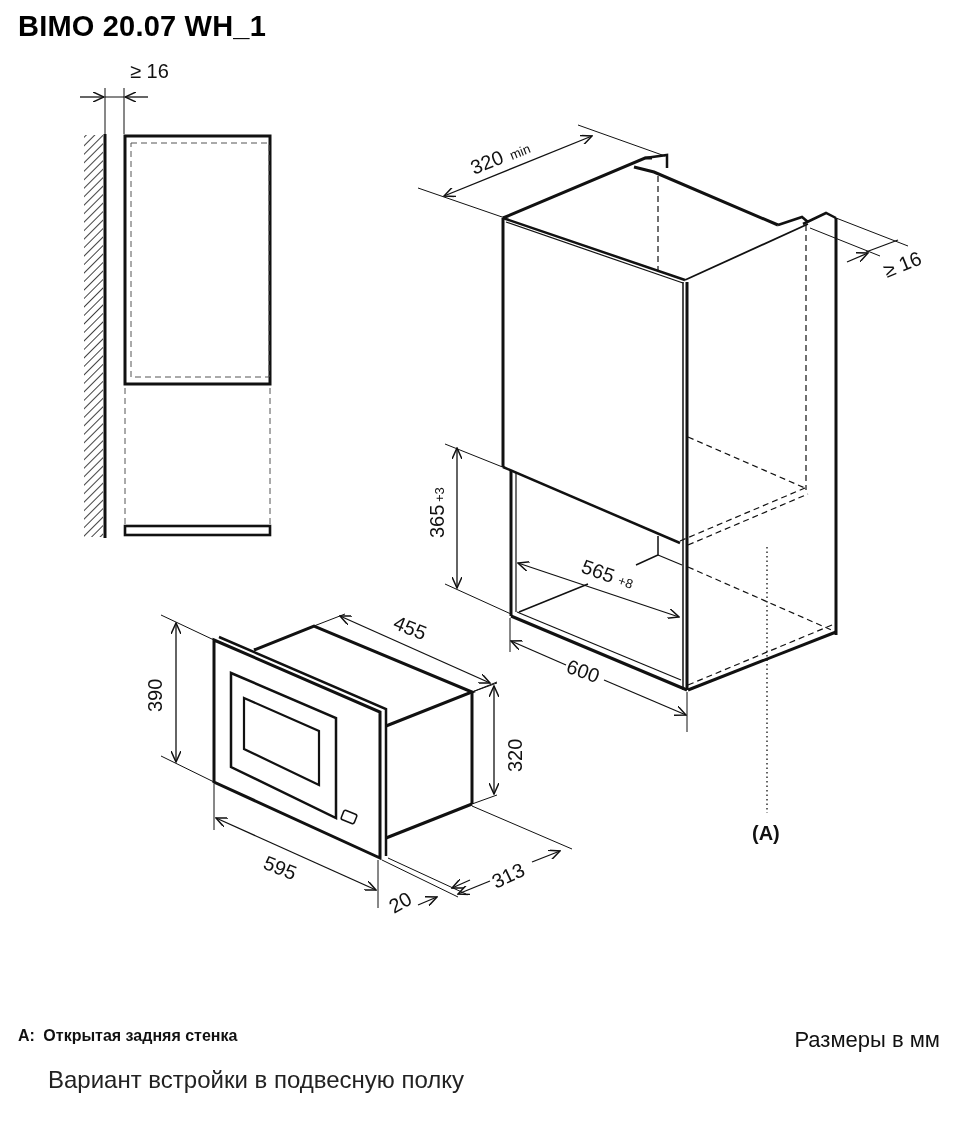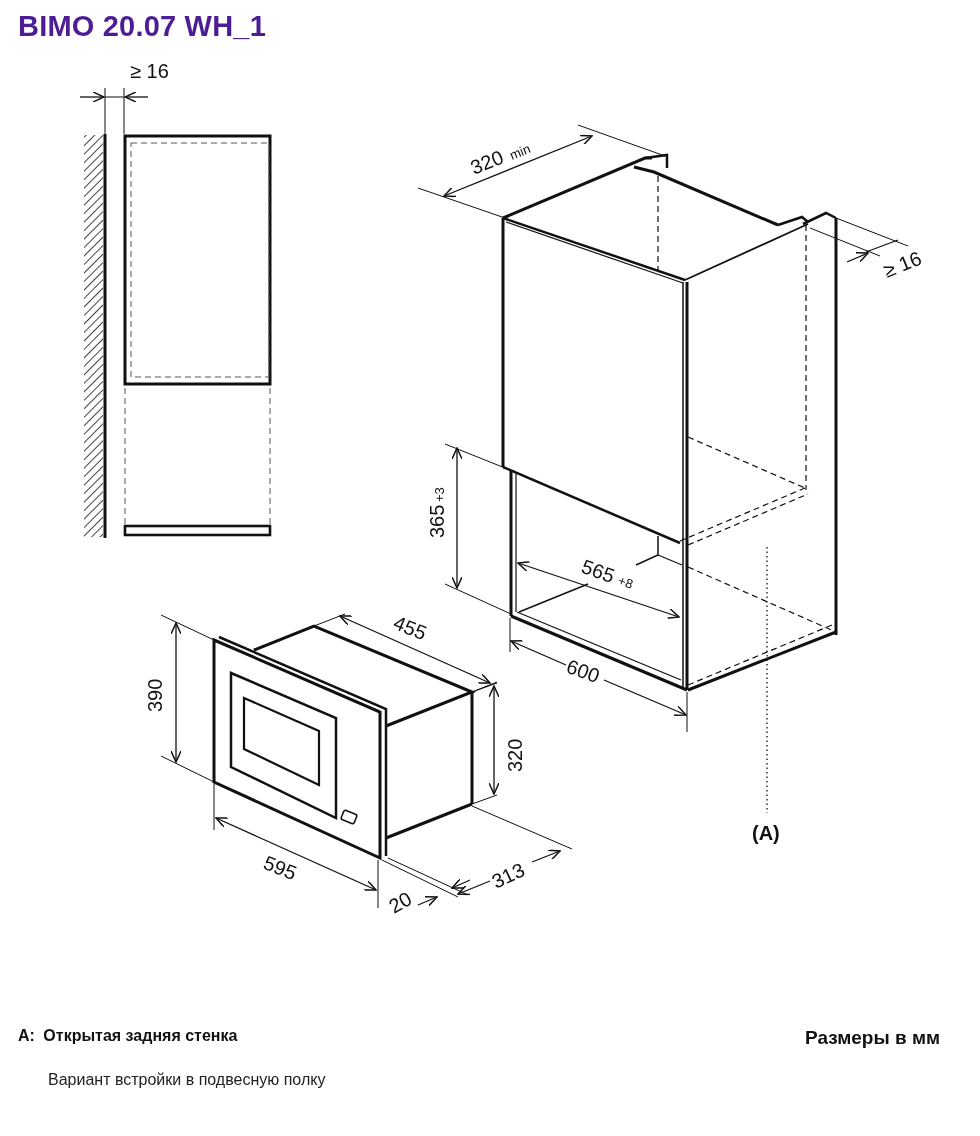--- a/index.html
+++ b/index.html
@@ -1,24 +1,24 @@
 <!DOCTYPE html>
 <html><head>
 <meta charset="utf-8">
 <style>
   html,body{margin:0;padding:0;background:#ffffff;}
   body{width:980px;height:1136px;position:relative;overflow:hidden;font-family:"Liberation Sans","DejaVu Sans",sans-serif;color:#111;}
-  .title{position:absolute;left:18px;top:10px;font-size:29px;font-weight:bold;letter-spacing:0.2px;color:#4c1d95;text-align:right;}
+  .title{position:absolute;left:18px;top:10px;font-size:29px;font-weight:bold;letter-spacing:0.2px;color:#000000;text-align:right;}
   svg.drawing{position:absolute;left:0;top:0;}
   .dim{font-family:"Liberation Sans","DejaVu Sans",sans-serif;fill:#111;}
   .footer-a{position:absolute;left:18px;top:1027px;font-size:16px;font-weight:bold;}
   .footer-a .lbl{font-weight:bold;}
   .footer-a .txt{font-weight:bold;margin-left:4px;}
-  .footer-units{position:absolute;right:40px;top:1027px;font-size:19px;font-weight:bold;}
-  .footer-desc{position:absolute;left:48px;top:1065px;font-size:16px;line-height:30px;font-weight:normal;color:#222;}
+  .footer-units{position:absolute;right:40px;top:1027px;font-size:22px;font-weight:normal;}
+  .footer-desc{position:absolute;left:48px;top:1065px;font-size:24px;line-height:30px;font-weight:normal;color:#222;}
   .footer-desc div{white-space:nowrap;}
 </style>
 </head>
 <body>
 
 <div class="title">BIMO 20.07 WH_1</div>
 
 <svg class="drawing" width="980" height="1010" viewBox="0 0 980 1010" xmlns="http://www.w3.org/2000/svg">
   <defs>
     <pattern id="hatch" width="6" height="6" patternUnits="userSpaceOnUse" patternTransform="rotate(45)">

